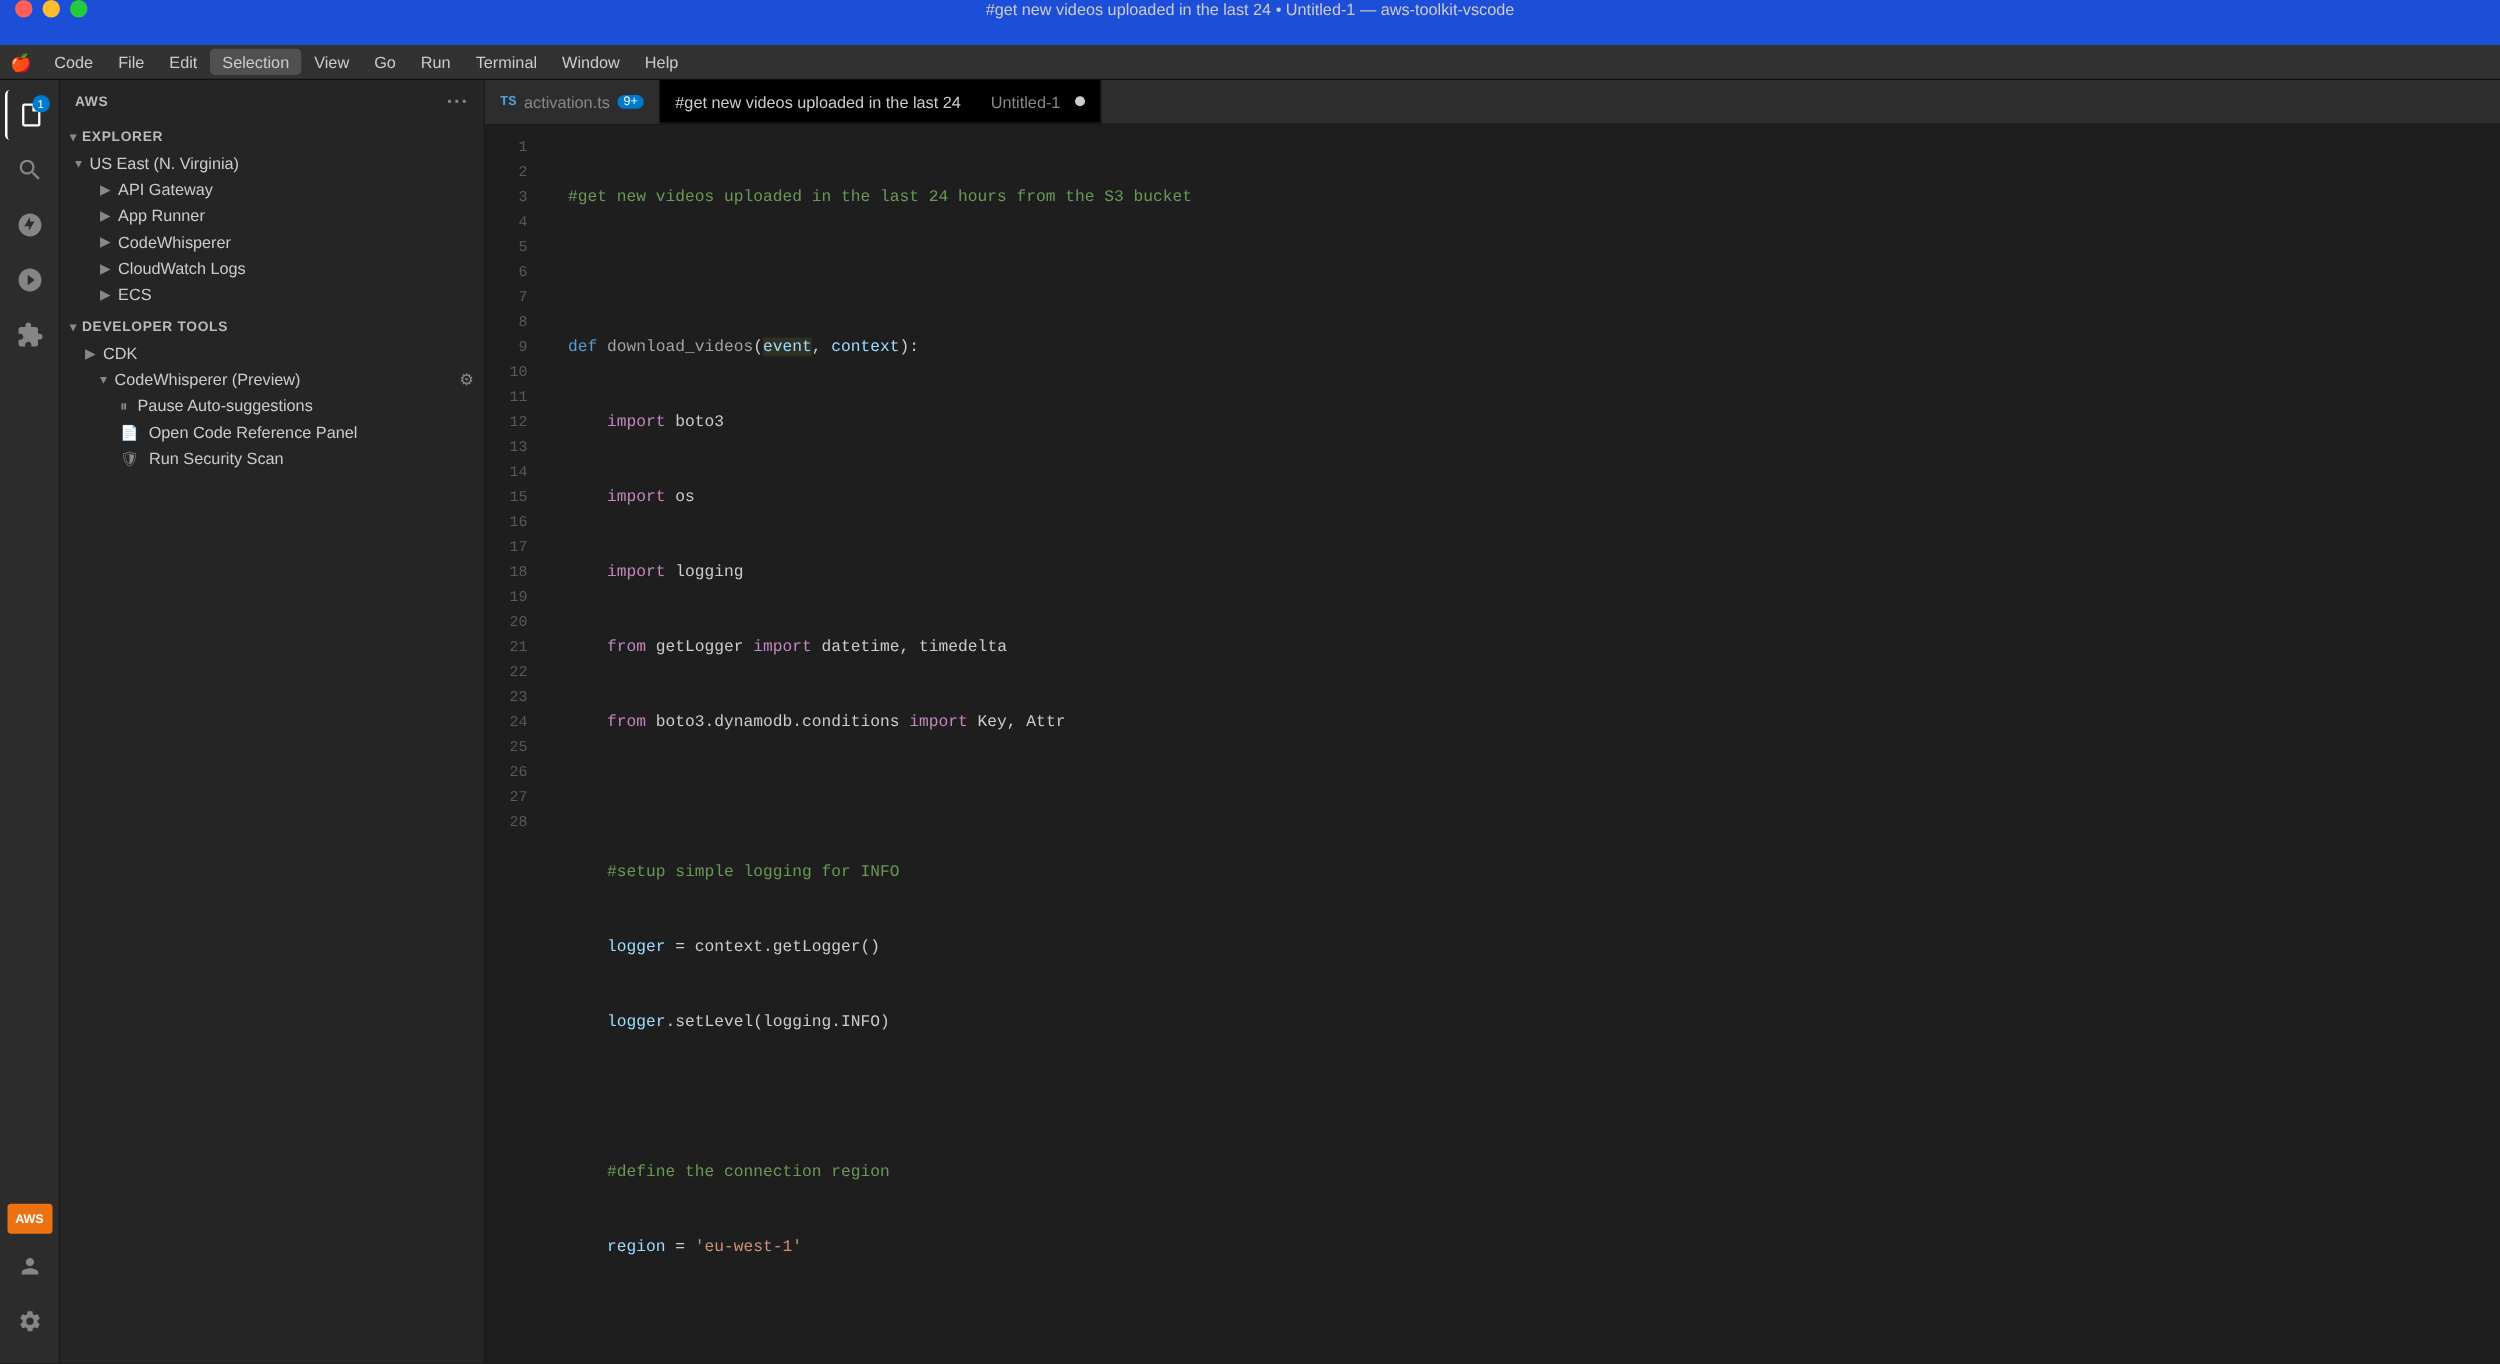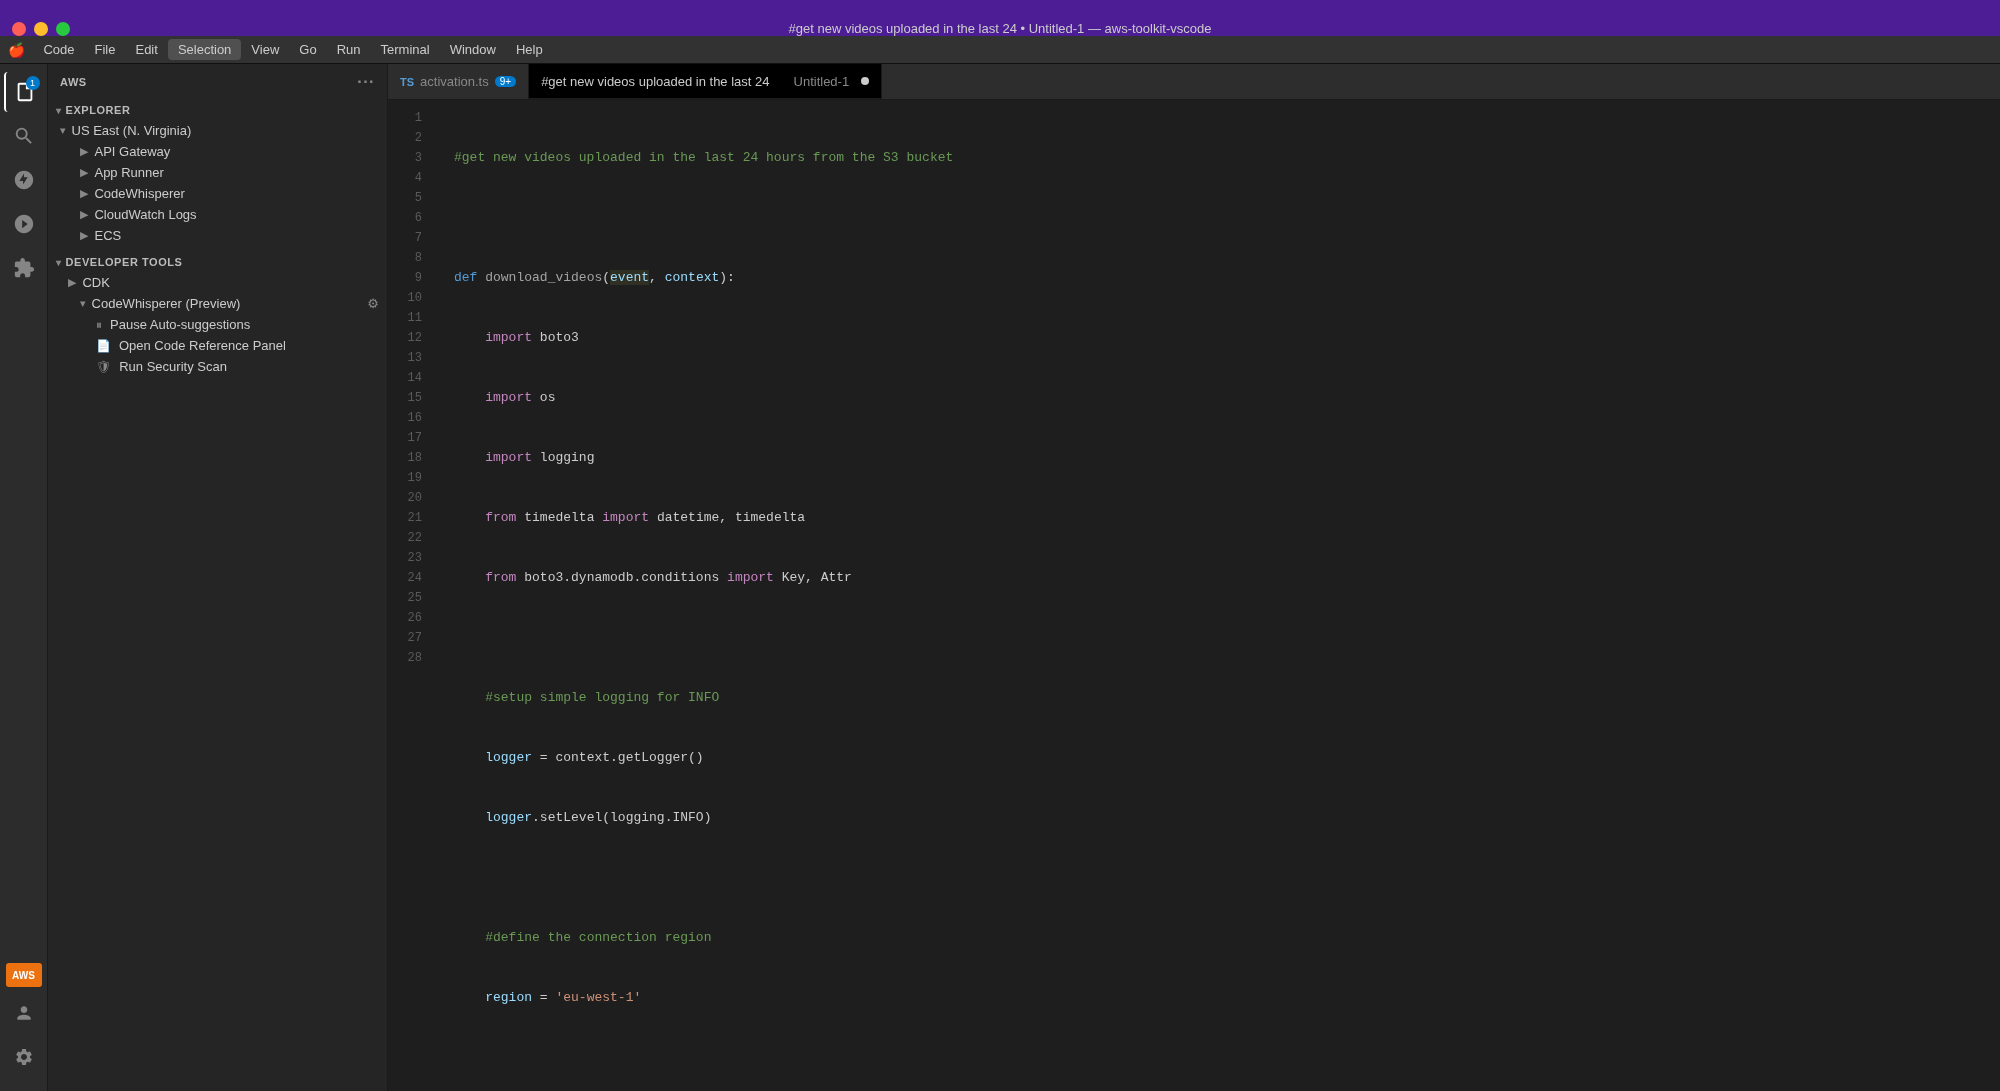--- a/index.html
+++ b/index.html
@@ -10,23 +10,23 @@
       width: 2000px;
       height: 1091px;
       overflow: hidden;
       display: flex;
       flex-direction: column;
     }
 
     
     #title-bar {
       height: 36px;
-      background: #4c1d95;
-      display: flex;
-      align-items: flex-end;
+      background: #1d4ed8;
+      display: flex;
+      align-items: flex-start;
       justify-content: center;
       position: relative;
       -webkit-app-region: drag;
     }
     #window-controls {
       position: absolute;
       left: 12px;
       display: flex;
       gap: 8px;
       align-items: center;
@@ -468,21 +468,21 @@
         <span class="item-icon">🛡</span>
         <span>Run Security Scan</span>
       </div>
     </div>
   </div>
 
   <div id="editor-area">
 
     <div id="tabs-bar">
       <div class="tab">
-        <span class="tab-icon" style="color:#569cd6; font-weight:bold; font-size:11px;">TS</span>
+        <span class="tab-icon" style="color:#569cd6; font-weight:bold; font-size:11px;font-family:Liberation Mono, monospace;">TS</span>
         <span>activation.ts</span>
         <span class="tab-badge">9+</span>
       </div>
       <div class="tab active">
         <span>#get new videos uploaded in the last 24</span>
         <span style="margin-left: 18px; color: #888; font-size: 13px;">Untitled-1</span>
         <span class="tab-dot" style="margin-left: 6px;"></span>
       </div>
     </div>
 
@@ -517,21 +517,21 @@
         <div class="line-num">27</div>
         <div class="line-num">28</div>
       </div>
       <div id="code-content">
         <div class="code-line"><span class="c-comment">#get new videos uploaded in the last 24 hours from the S3 bucket</span></div>
         <div class="code-line">&nbsp;</div>
         <div class="code-line"><span class="c-keyword">def </span><span class="c-function">download_videos</span><span class="c-plain">(</span><span class="c-param" style="background:rgba(255,255,100,0.08);">event</span><span class="c-plain">, </span><span class="c-param">context</span><span class="c-plain">):</span></div>
         <div class="code-line"><span class="c-plain">    </span><span class="c-import">import</span><span class="c-plain"> boto3</span></div>
         <div class="code-line"><span class="c-plain">    </span><span class="c-import">import</span><span class="c-plain"> os</span></div>
         <div class="code-line"><span class="c-plain">    </span><span class="c-import">import</span><span class="c-plain"> logging</span></div>
-        <div class="code-line"><span class="c-plain">    </span><span class="c-import">from</span><span class="c-plain"> timedelta </span><span class="c-import">import</span><span class="c-plain"> datetime, timedelta</span></div>
+        <div class="code-line"><span class="c-plain">    </span><span class="c-import">from</span><span class="c-plain"> getLogger </span><span class="c-import">import</span><span class="c-plain"> datetime, timedelta</span></div>
         <div class="code-line"><span class="c-plain">    </span><span class="c-import">from</span><span class="c-plain"> boto3.dynamodb.conditions </span><span class="c-import">import</span><span class="c-plain"> Key, Attr</span></div>
         <div class="code-line">&nbsp;</div>
         <div class="code-line"><span class="c-plain">    </span><span class="c-comment">#setup simple logging for INFO</span></div>
         <div class="code-line"><span class="c-plain">    </span><span class="c-variable">logger</span><span class="c-plain"> = context</span><span class="c-plain">.getLogger()</span></div>
         <div class="code-line"><span class="c-plain">    </span><span class="c-variable">logger</span><span class="c-plain">.setLevel(logging.INFO)</span></div>
         <div class="code-line">&nbsp;</div>
         <div class="code-line"><span class="c-plain">    </span><span class="c-comment">#define the connection region</span></div>
         <div class="code-line"><span class="c-plain">    </span><span class="c-variable">region</span><span class="c-plain"> = </span><span class="c-string">'eu-west-1'</span></div>
         <div class="code-line">&nbsp;</div>
         

